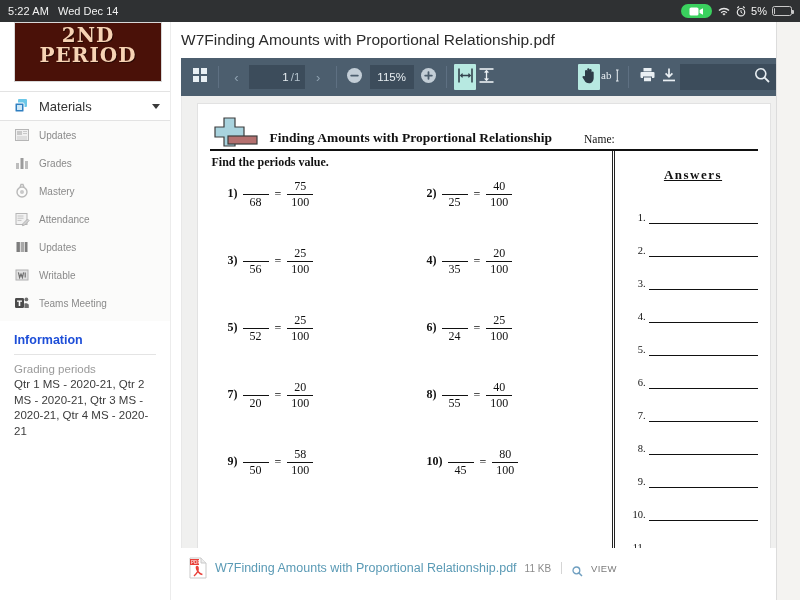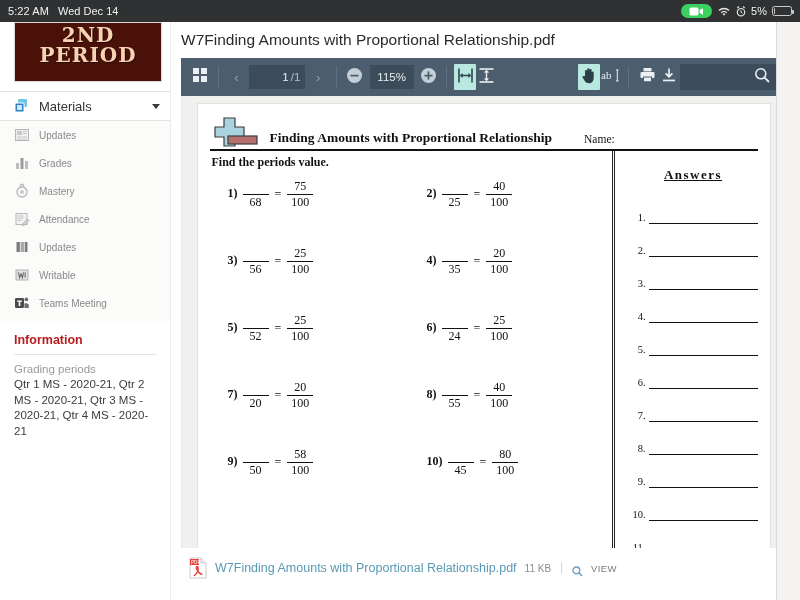--- a/index.html
+++ b/index.html
@@ -84,21 +84,21 @@
     height: 30px;
   }
   .nav-rest { background: #fbfbfa; padding-bottom: 4px; }
   .nav-ico { width: 16px; height: 16px; flex: 0 0 16px; display: block; }
   .caret {
     margin-left: auto; width: 0; height: 0;
     border-left: 4px solid transparent; border-right: 4px solid transparent;
     border-top: 5px solid #3a3a3a;
   }
   .info-block { padding: 12px 14px 0 14px; }
-  .info-title { font-size: 12.5px; font-weight: bold; color: #b91c1c; }
+  .info-title { font-size: 12.5px; font-weight: bold; color: #1d4ed8; }
   .info-rule { height: 1px; background: #e4e4e4; margin: 7px 0 8px 0; }
   .info-label { font-size: 11.5px; color: #9a9a9a; margin-bottom: 2px; }
   .info-text { font-size: 11.5px; color: #3b3b3b; line-height: 1.35; }
 
   
   .main {
     flex: 1 1 auto; background: #ffffff; position: relative;
     border-left: 1px solid #ececec; display: flex; flex-direction: column;
     overflow: hidden;
   }

